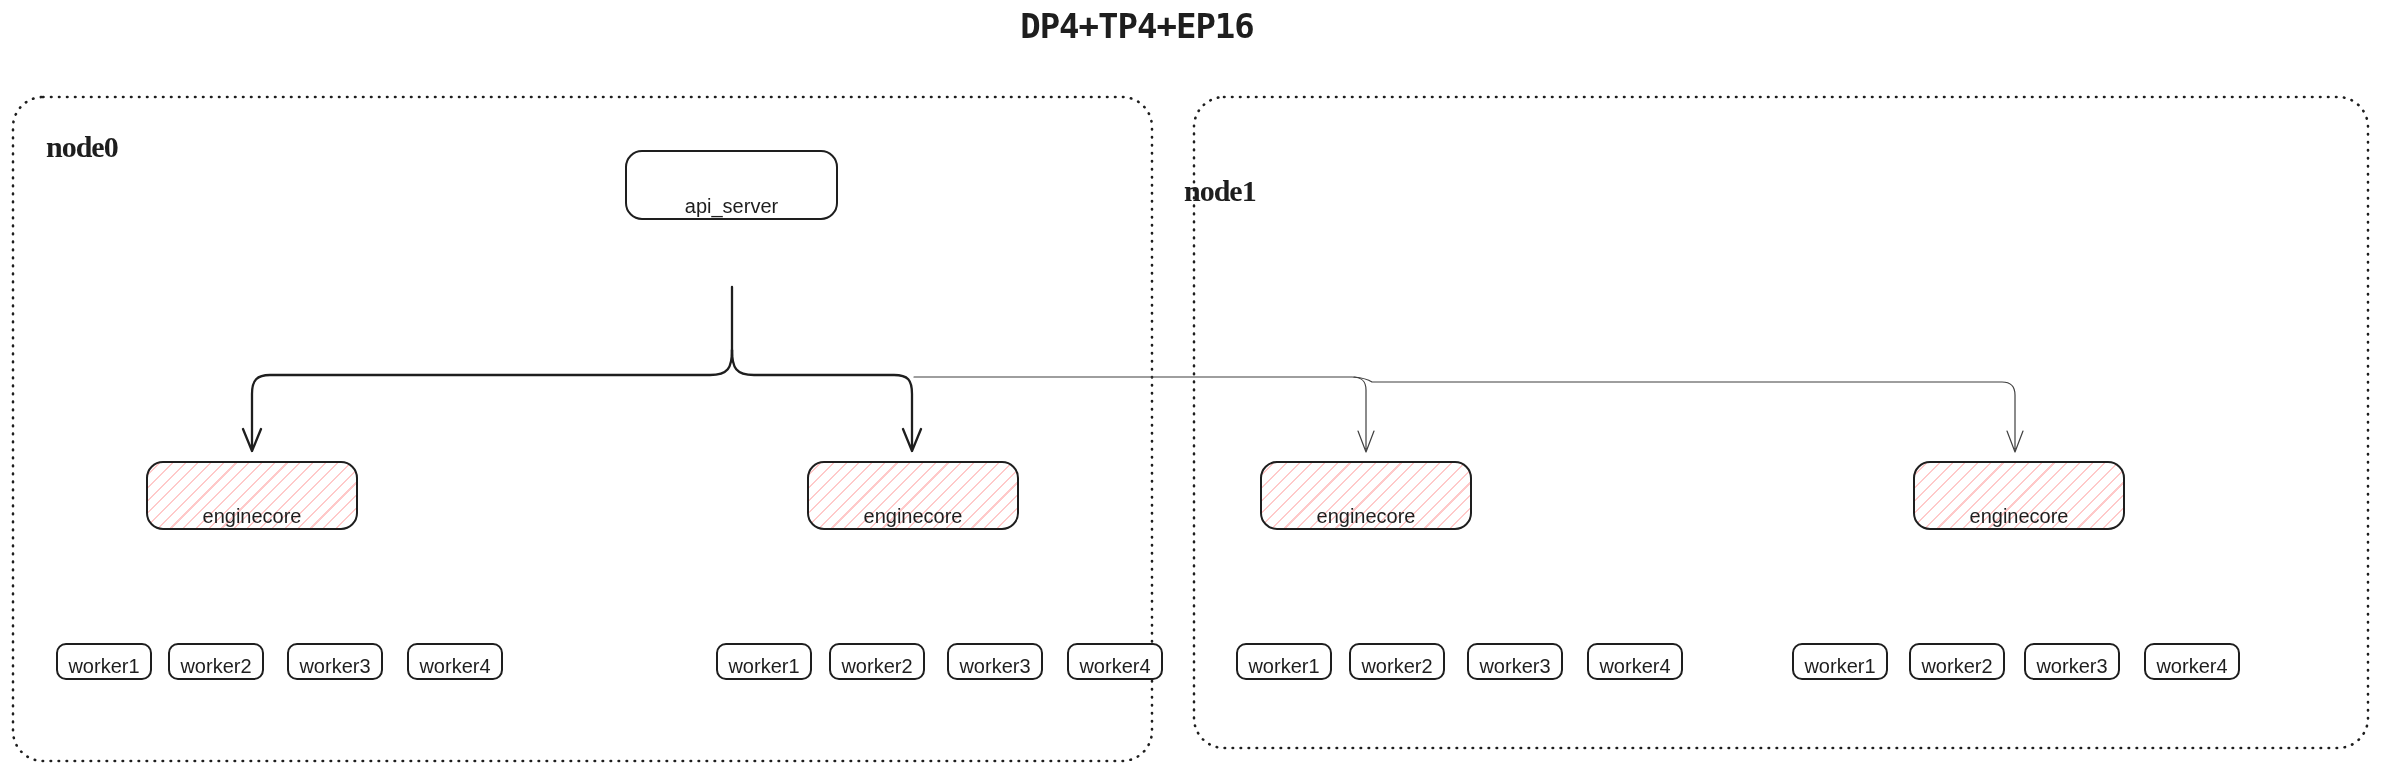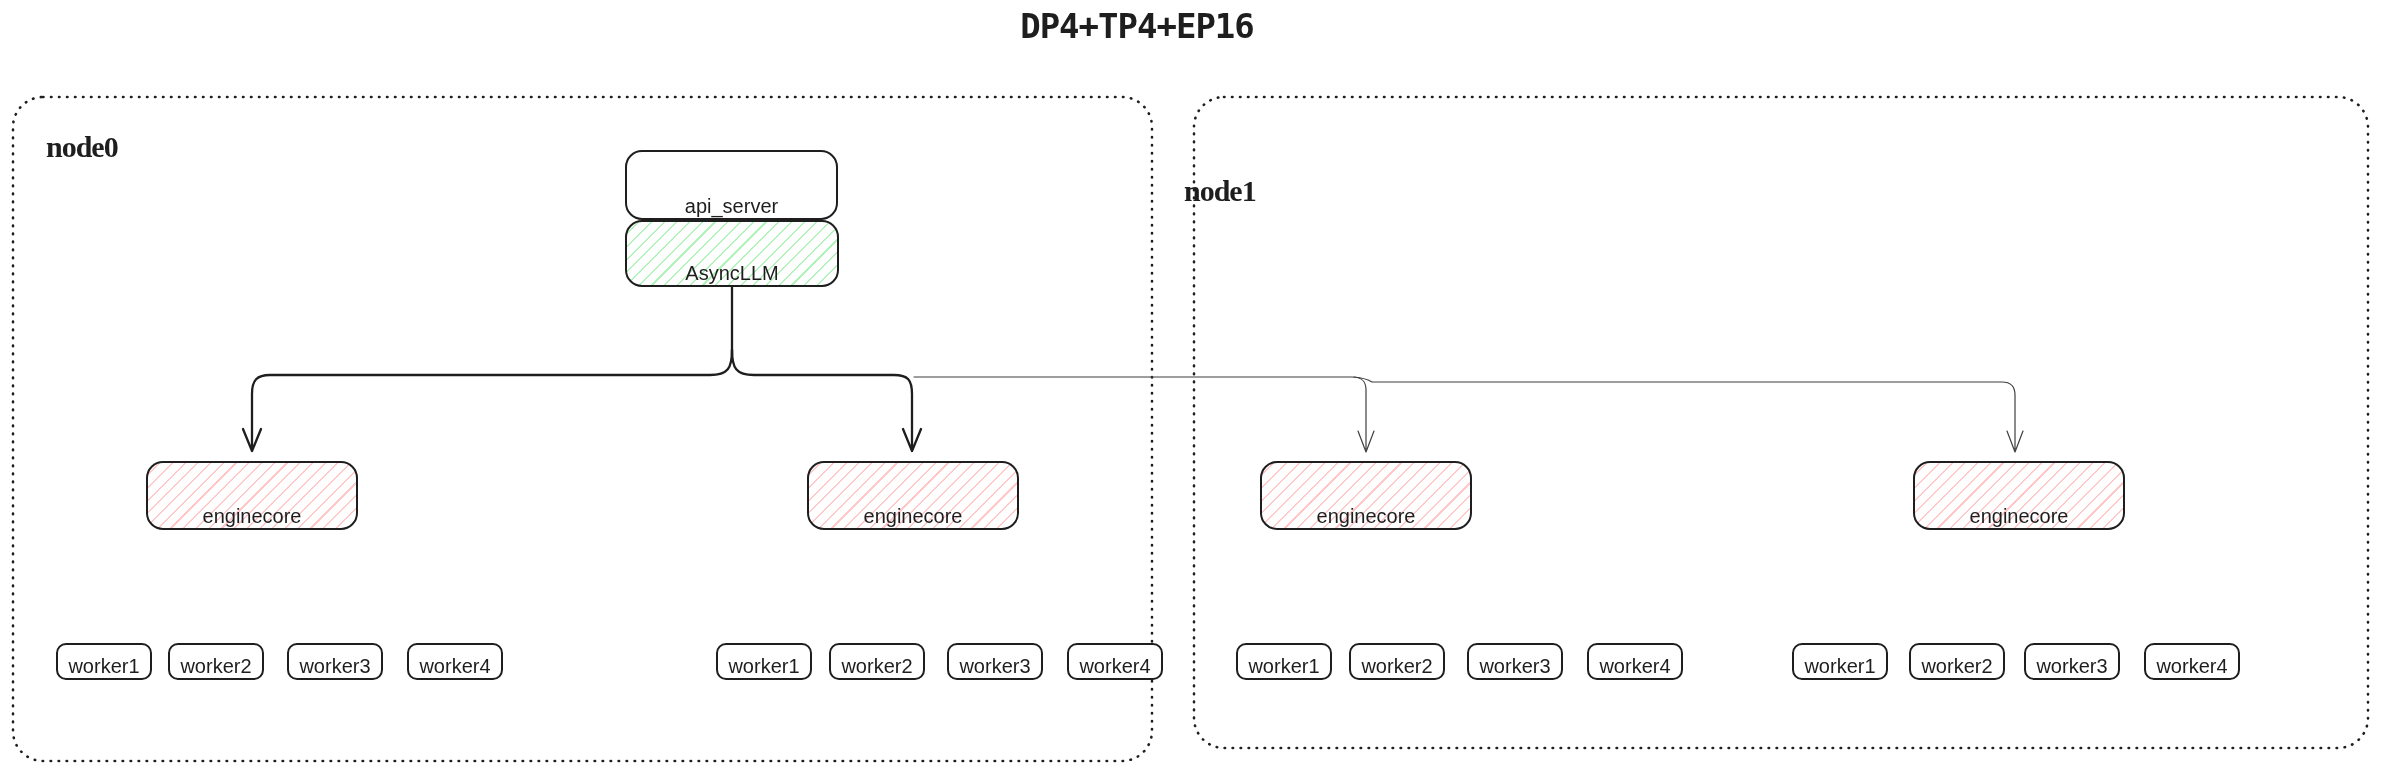--- a/index.html
+++ b/index.html
@@ -67,23 +67,20 @@
   </svg>
 
   <div class="diagram-title">DP4+TP4+EP16</div>
 
   <div class="node-label" style="left:46px;top:130px;">node0</div>
   <div class="node-label" style="left:1184px;top:128px;margin-top:46px;">node1</div>
 
   <div class="box rounded-lg" style="left:625px;top:150px;width:213px;height:70px;">
     <span>api_server</span>
   </div>
-  <div class="box rounded-lg hatch-green" style="left:625px;top:220px;width:214px;height:67px;">
-    <span>AsyncLLM</span>
-  </div>
 
   <div class="box rounded-lg hatch-red" style="left:146px;top:461px;width:212px;height:69px;">
     <span>enginecore</span>
   </div>
   <div class="box rounded-lg hatch-red" style="left:807px;top:461px;width:212px;height:69px;">
     <span>enginecore</span>
   </div>
   <div class="box rounded-lg hatch-red" style="left:1260px;top:461px;width:212px;height:69px;">
     <span>enginecore</span>
   </div>

